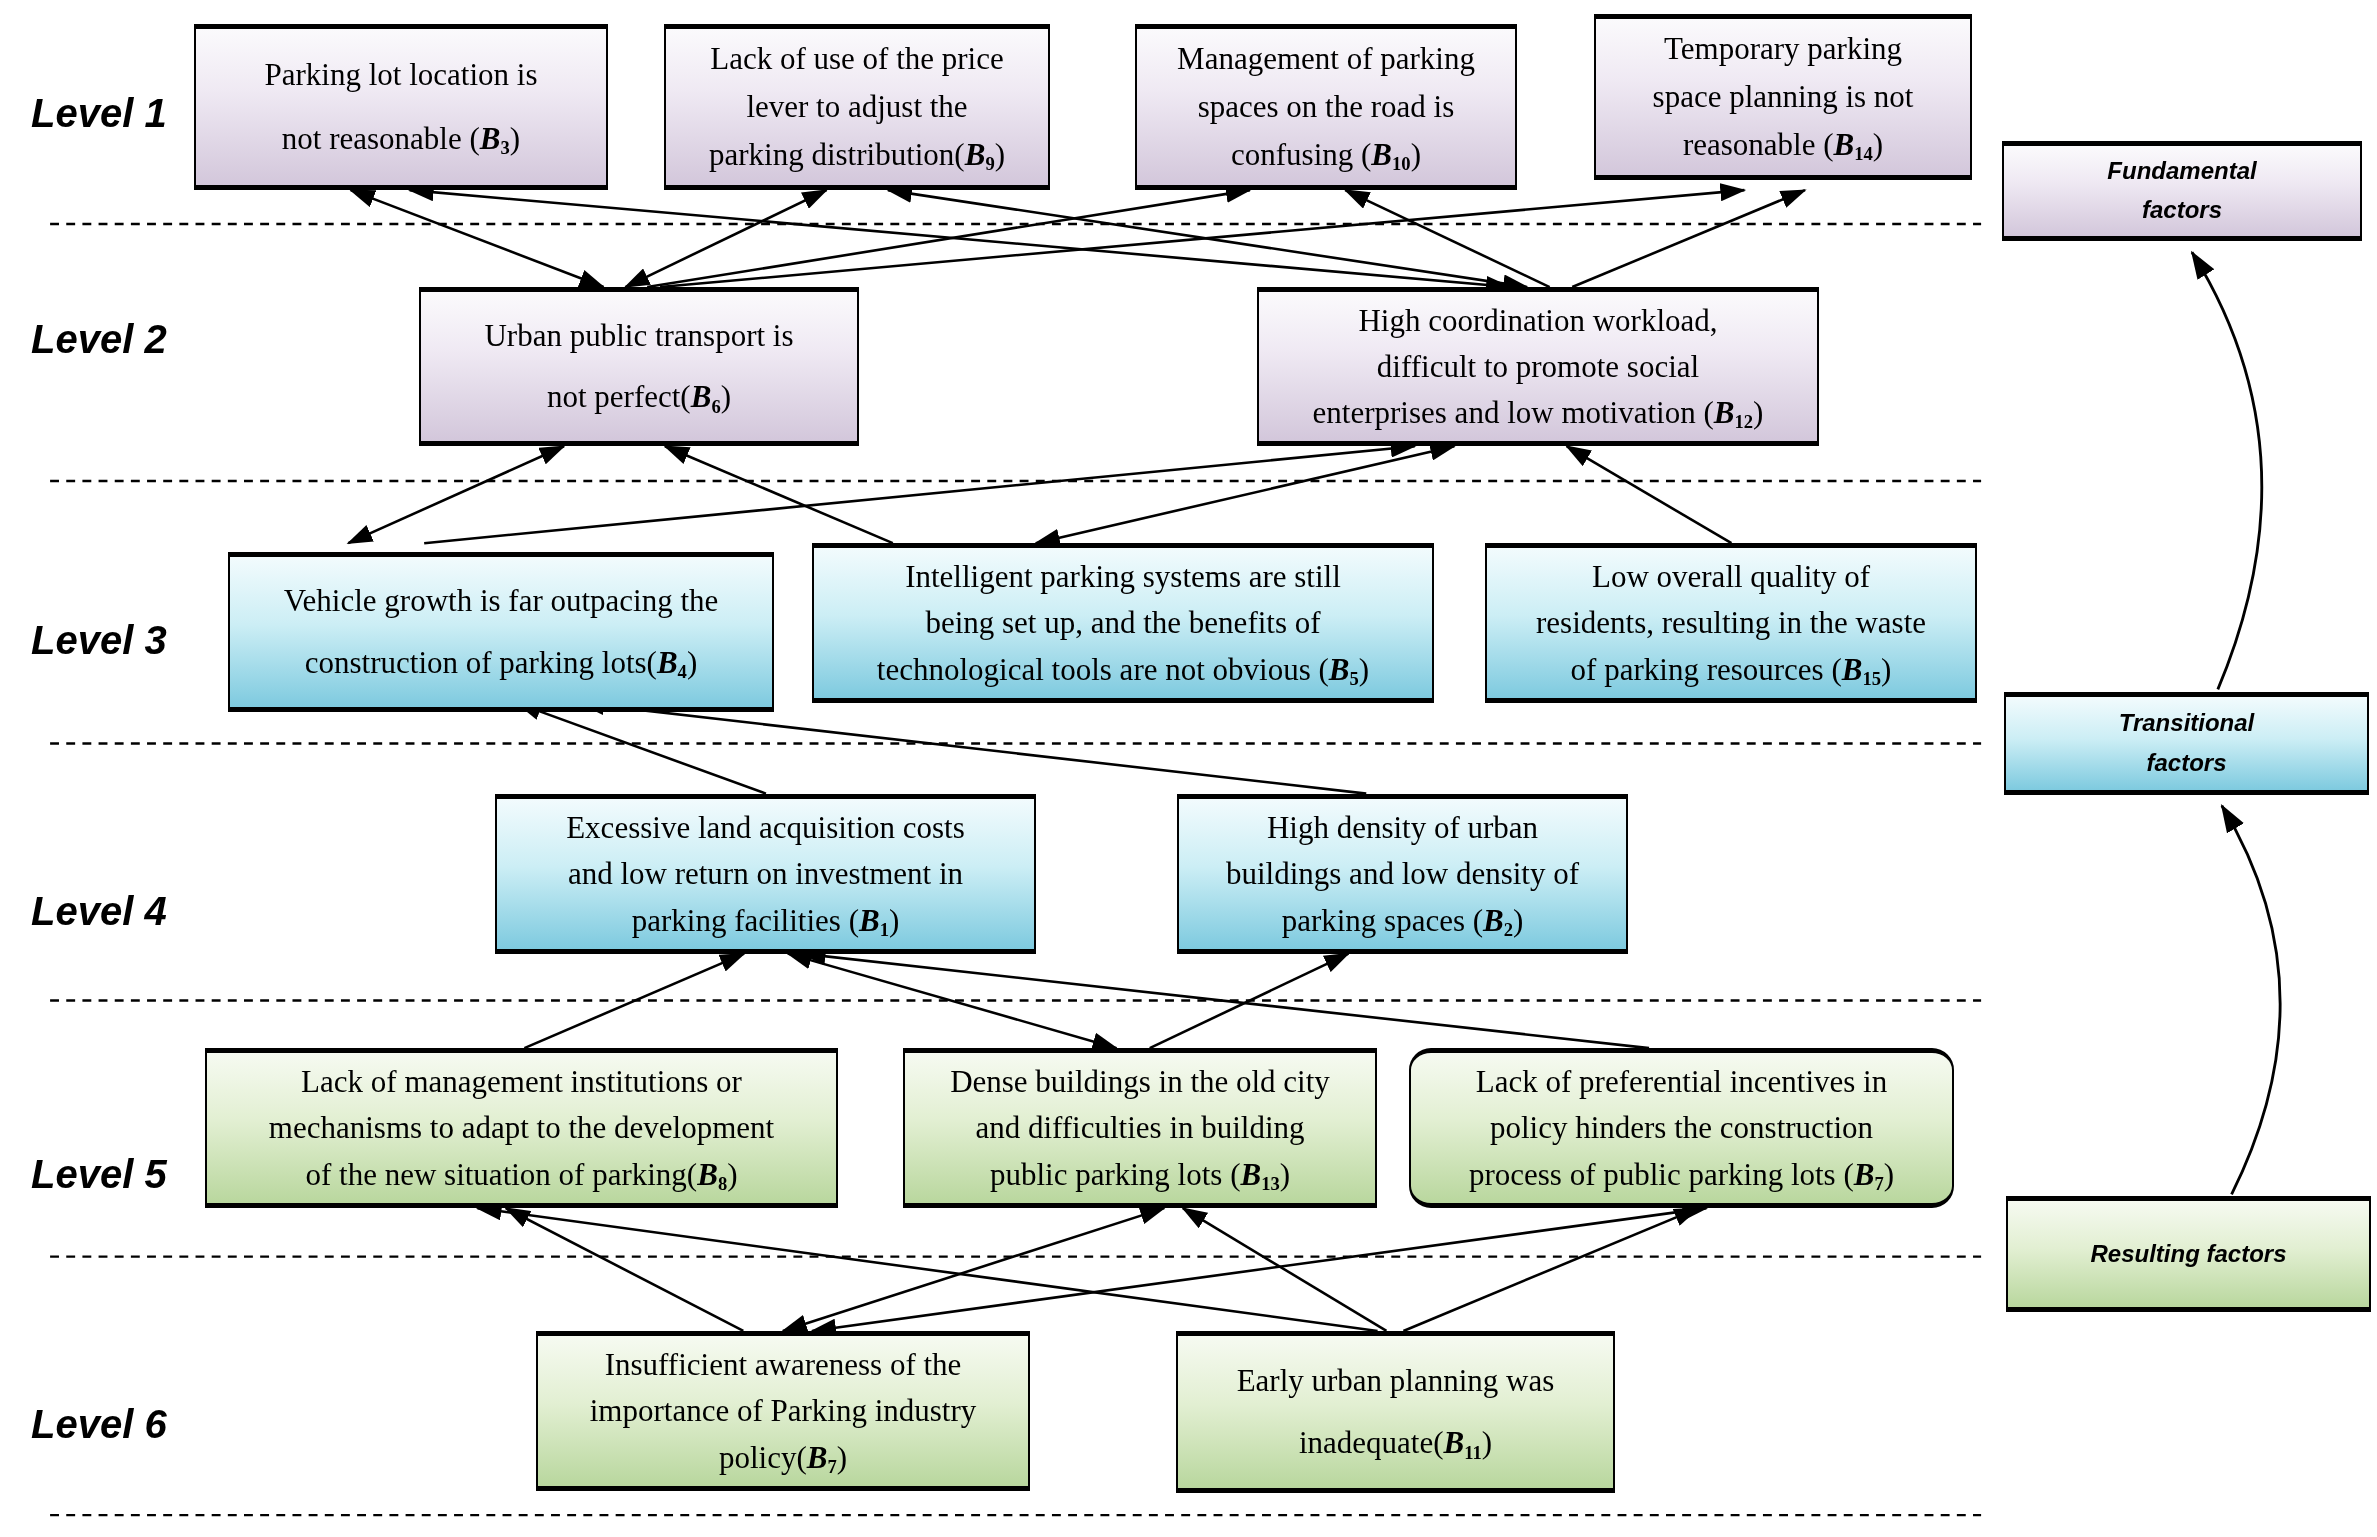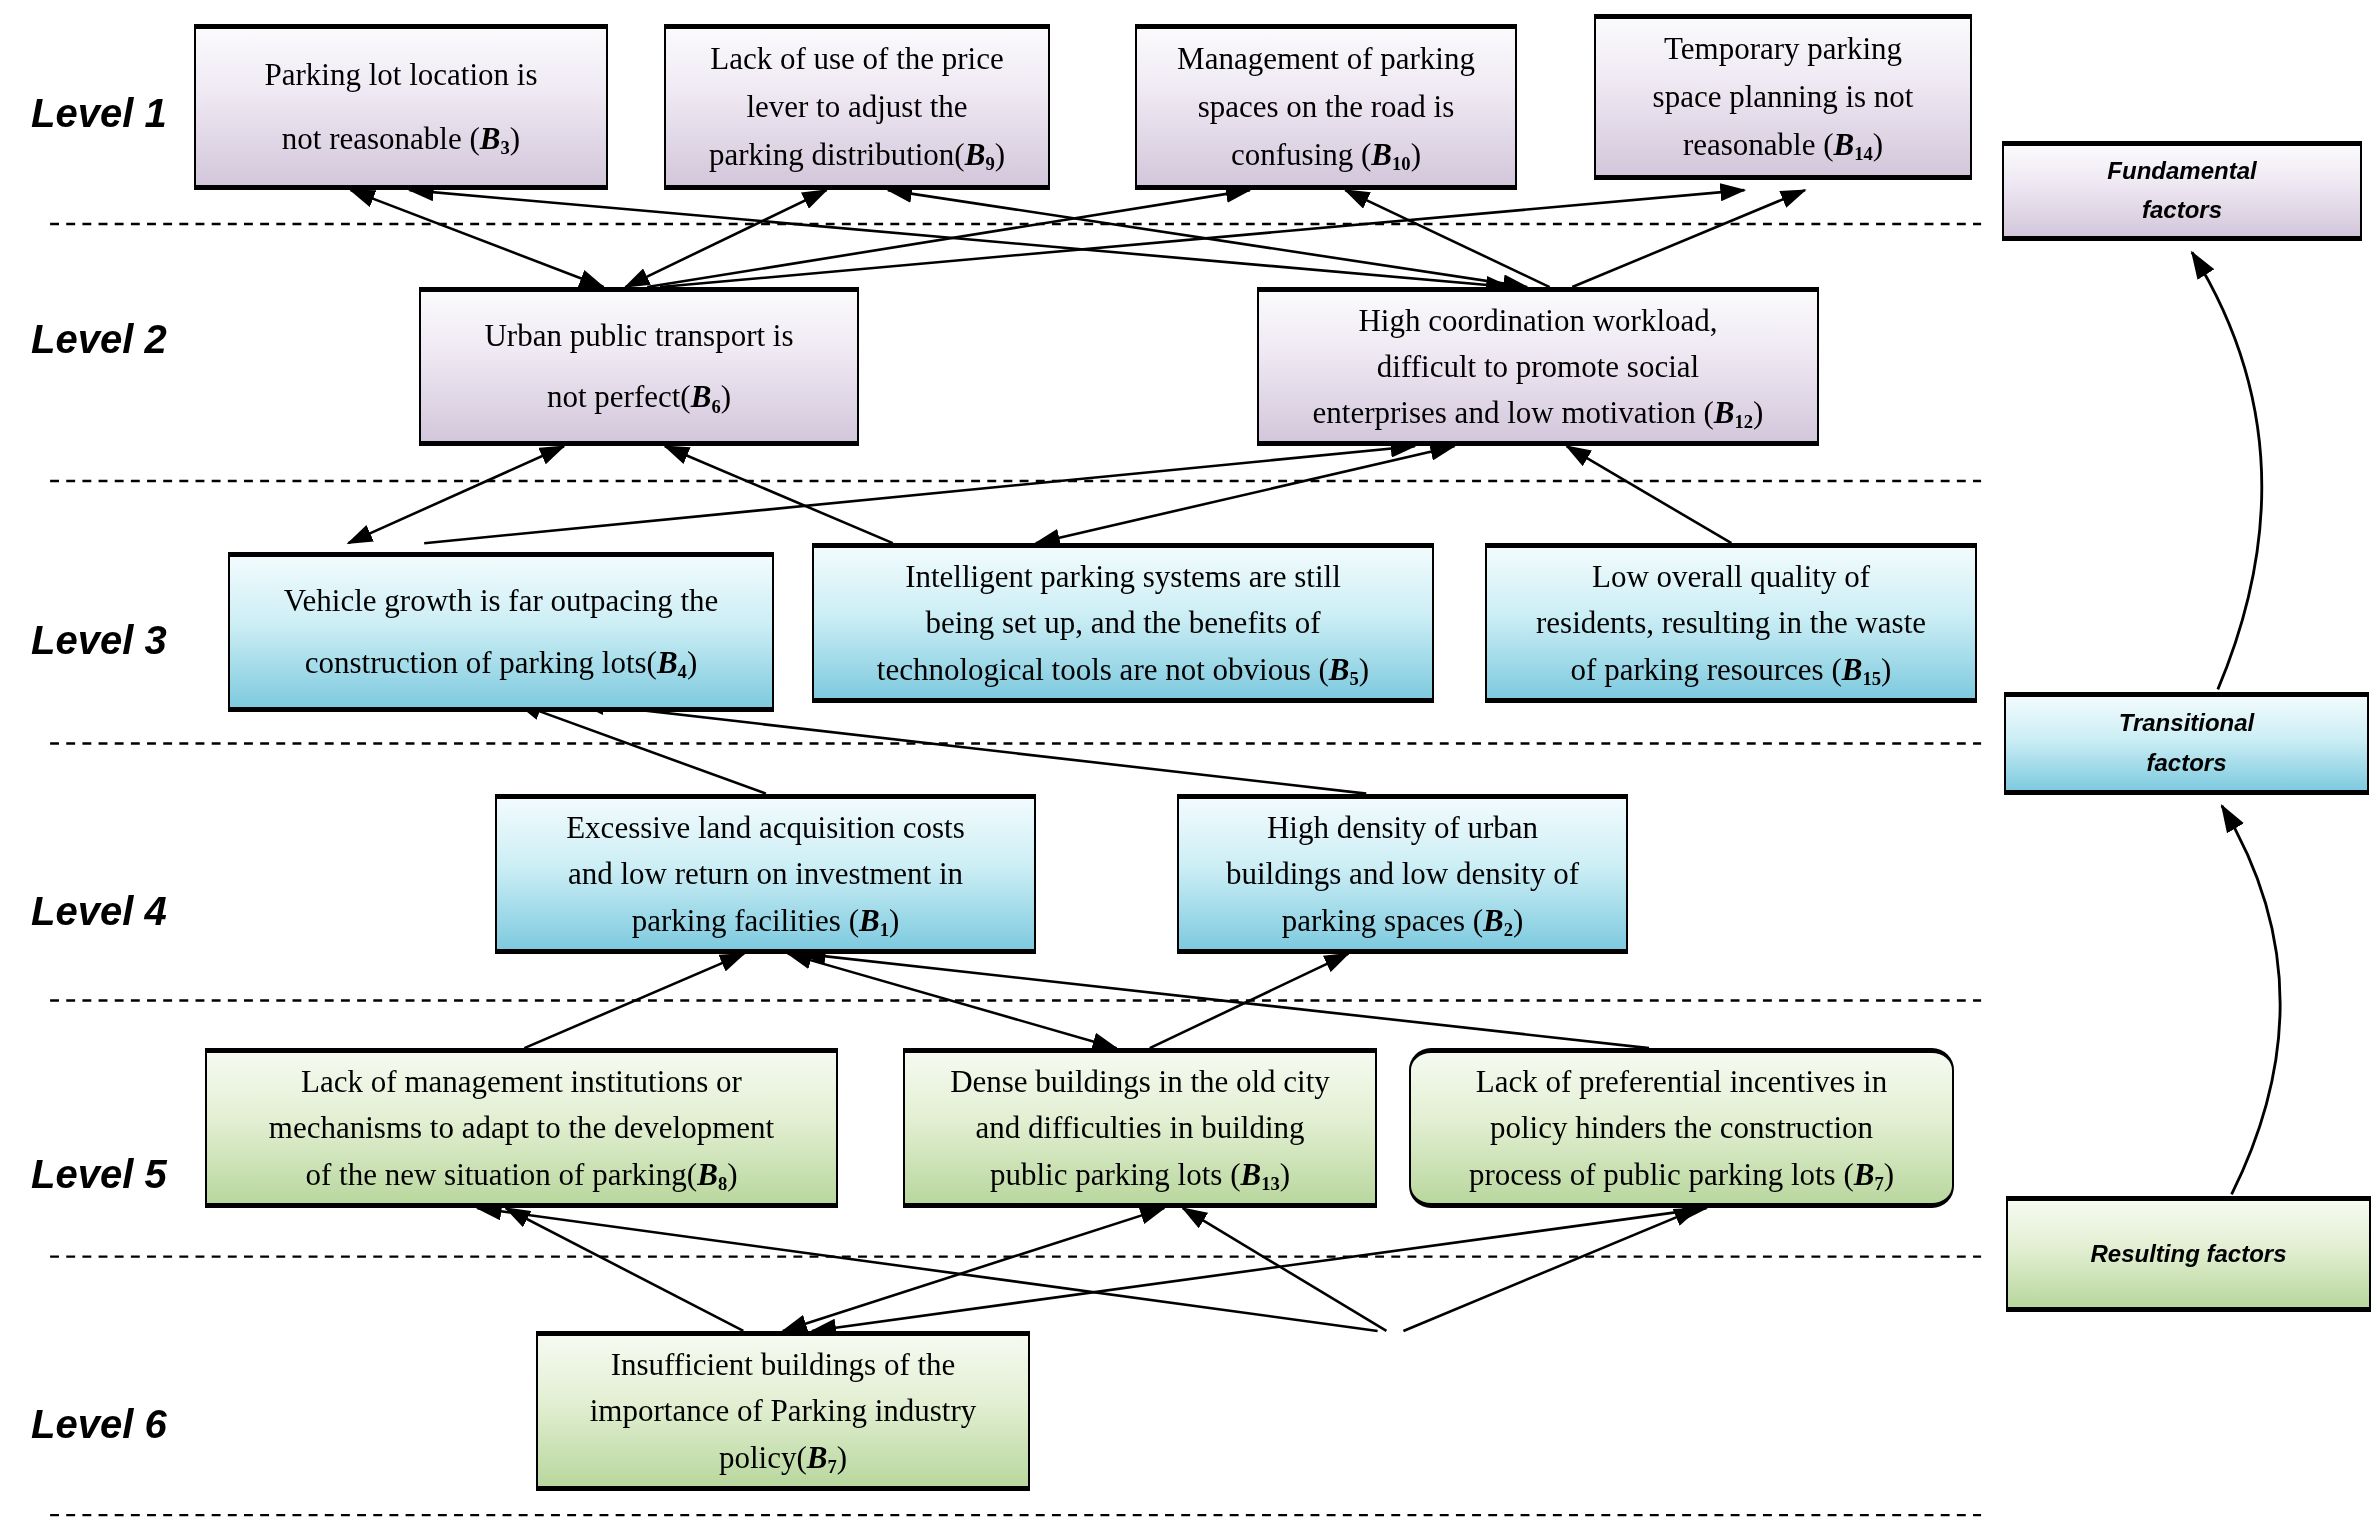--- a/index.html
+++ b/index.html
@@ -129,23 +129,27 @@
       <div class="bline">Dense buildings in the old city</div>
       <div class="bline">and difficulties in building</div>
       <div class="bline">public parking lots (<span class="bv">B</span><sub>13</sub>)</div>
     </div>
     <div class="box green" style="left: 1409px; top: 1048px; width: 545px; height: 160px; border-radius: 22px;">
       <div class="bline">Lack of preferential incentives in</div>
       <div class="bline">policy hinders the construction</div>
       <div class="bline">process of public parking lots (<span class="bv">B</span><sub>7</sub>)</div>
     </div>
     <div class="box green" style="left: 536px; top: 1331px; width: 494px; height: 160px;">
-      <div class="bline">Insufficient buildings of the</div>
+      <div class="bline">Insufficient awareness of the</div>
       <div class="bline">importance of Parking industry</div>
       <div class="bline">policy(<span class="bv">B</span><sub>7</sub>)</div>
+    </div>
+    <div class="box green" style="left: 1176px; top: 1331px; width: 439px; height: 162px;">
+      <div class="bline">Early urban planning was</div>
+      <div class="bline">inadequate(<span class="bv">B</span><sub>11</sub>)</div>
     </div>
     <div class="box purple legend" style="left: 2002px; top: 141px; width: 360px; height: 100px;">
       <div class="bline">Fundamental</div>
       <div class="bline">factors</div>
     </div>
     <div class="box blue legend" style="left: 2004px; top: 692px; width: 365px; height: 103px;">
       <div class="bline">Transitional</div>
       <div class="bline">factors</div>
     </div>
     <div class="box green legend" style="left: 2006px; top: 1196px; width: 365px; height: 116px;">

